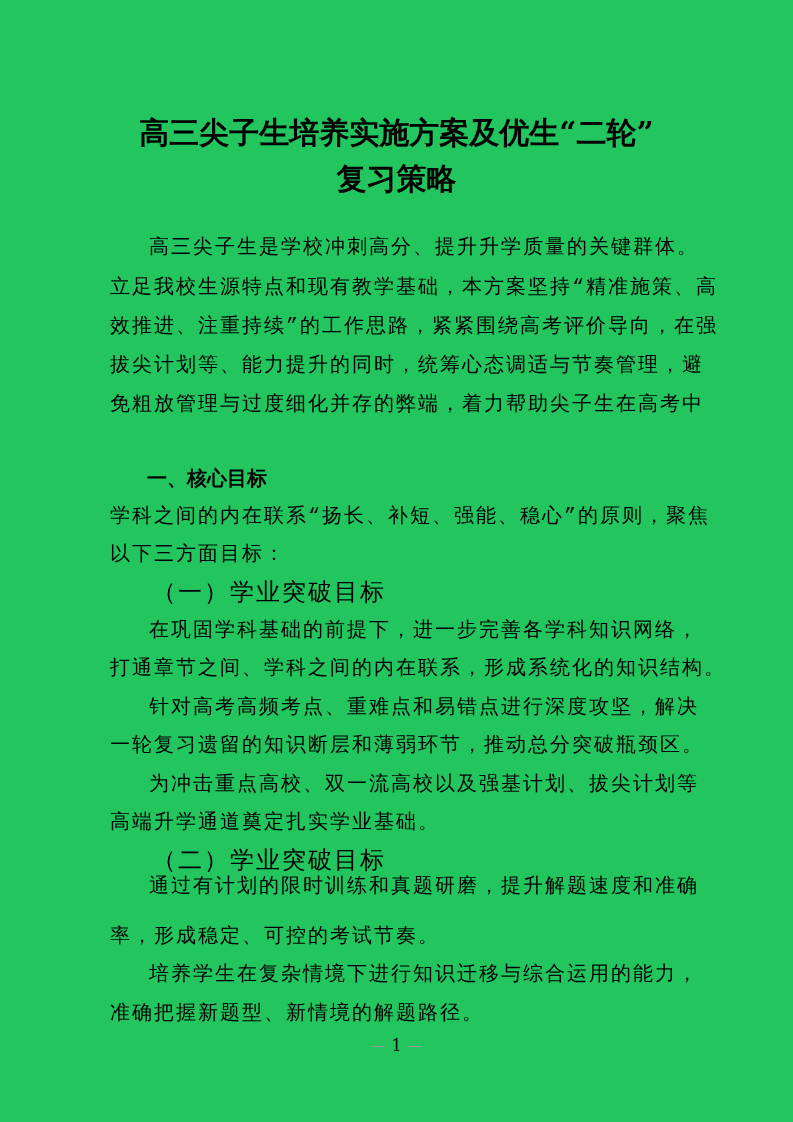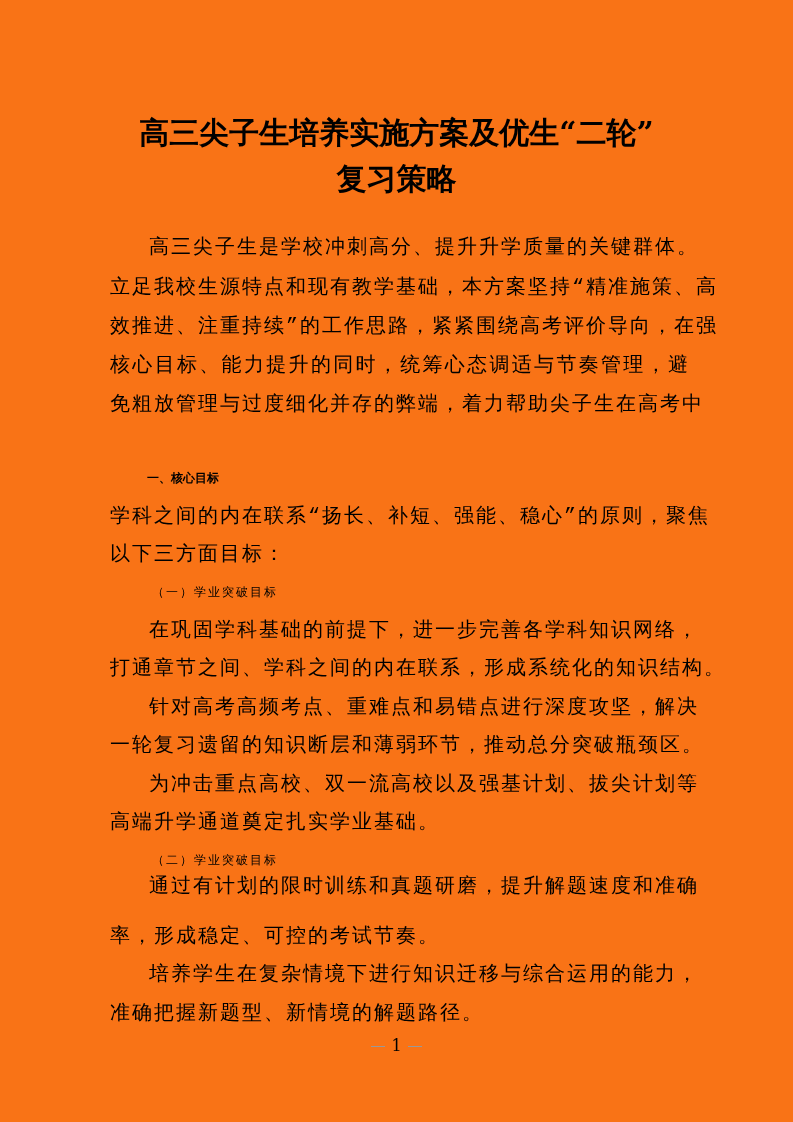--- a/index.html
+++ b/index.html
@@ -1,57 +1,57 @@
 <!DOCTYPE html>
 <html><head>
 <meta charset="utf-8">
 <style>
   html, body { margin: 0; padding: 0; background: #ffffff; }
   body { width: 793px; height: 1122px; position: relative; overflow: hidden; color: #000; }
-  .page { position: absolute; left: 0; top: 0; width: 793px; height: 1122px; background: #f97316; }
+  .page { position: absolute; left: 0; top: 0; width: 793px; height: 1122px; background: #22c55e; }
   .title {
     position: absolute; left: 100px; width: 593px; text-align: center;
     font-family: "DejaVu Serif", serif; font-weight: bold; font-size: 30px; line-height: 46px;
     letter-spacing: 0px;
   }
   .title.l1 { top: 110px; }
   .title.l2 { top: 156px; }
   .line {
     position: absolute; left: 110px; width: 580px;
     font-family: Liberation Mono, monospace; font-size: 20px; line-height: 24px;
     white-space: nowrap; text-align: justify; text-align-last: justify;
     letter-spacing: 2px;
   }
   .line.indent { left: 149px; width: 541px; }
   .line.last { text-align-last: left; }
   .h1 {
     position: absolute; left: 147px;
-    font-family: "DejaVu Sans", sans-serif; font-weight: bold; font-size: 12px; line-height: 24px;
+    font-family: "DejaVu Sans", sans-serif; font-weight: bold; font-size: 20px; line-height: 24px;
   }
   .h2 {
     position: absolute; left: 152px;
-    font-family: "DejaVu Sans", sans-serif; font-size: 12px; line-height: 24px; letter-spacing: 2px;
+    font-family: "DejaVu Sans", sans-serif; font-size: 24px; line-height: 24px; letter-spacing: 2px;
   }
   .footer {
     position: absolute; top: 1036px; left: 0; width: 793px; text-align: center;
     font-family: "DejaVu Serif", serif; font-size: 16px; color: #000;
   }
   .footer .dash { display: inline-block; width: 14px; height: 1px; background: #999; vertical-align: middle; margin: 0 6px; }
 </style>
 </head>
 <body>
 
 <div class="page">
   <div class="title l1">高三尖子生培养实施方案及优生“二轮”</div>
   <div class="title l2">复习策略</div>
 
   <div class="line indent" style="top:236px">高三尖子生是学校冲刺高分、提升升学质量的关键群体。</div>
   <div class="line" style="top:276px">立足我校生源特点和现有教学基础，本方案坚持“精准施策、高</div>
   <div class="line" style="top:315px">效推进、注重持续”的工作思路，紧紧围绕高考评价导向，在强</div>
-  <div class="line" style="top:354px">核心目标、能力提升的同时，统筹心态调适与节奏管理，避</div>
+  <div class="line" style="top:354px">拔尖计划等、能力提升的同时，统筹心态调适与节奏管理，避</div>
   <div class="line" style="top:393px">免粗放管理与过度细化并存的弊端，着力帮助尖子生在高考中</div>
 
   <div class="h1" style="top:466px">一、核心目标</div>
   <div class="line" style="top:505px">学科之间的内在联系“扬长、补短、强能、稳心”的原则，聚焦</div>
   <div class="line last" style="top:543px">以下三方面目标：</div>
 
   <div class="h2" style="top:580px">（一）学业突破目标</div>
   <div class="line indent" style="top:619px">在巩固学科基础的前提下，进一步完善各学科知识网络，</div>
   <div class="line" style="top:657px">打通章节之间、学科之间的内在联系，形成系统化的知识结构。</div>
   <div class="line indent" style="top:696px">针对高考高频考点、重难点和易错点进行深度攻坚，解决</div>

